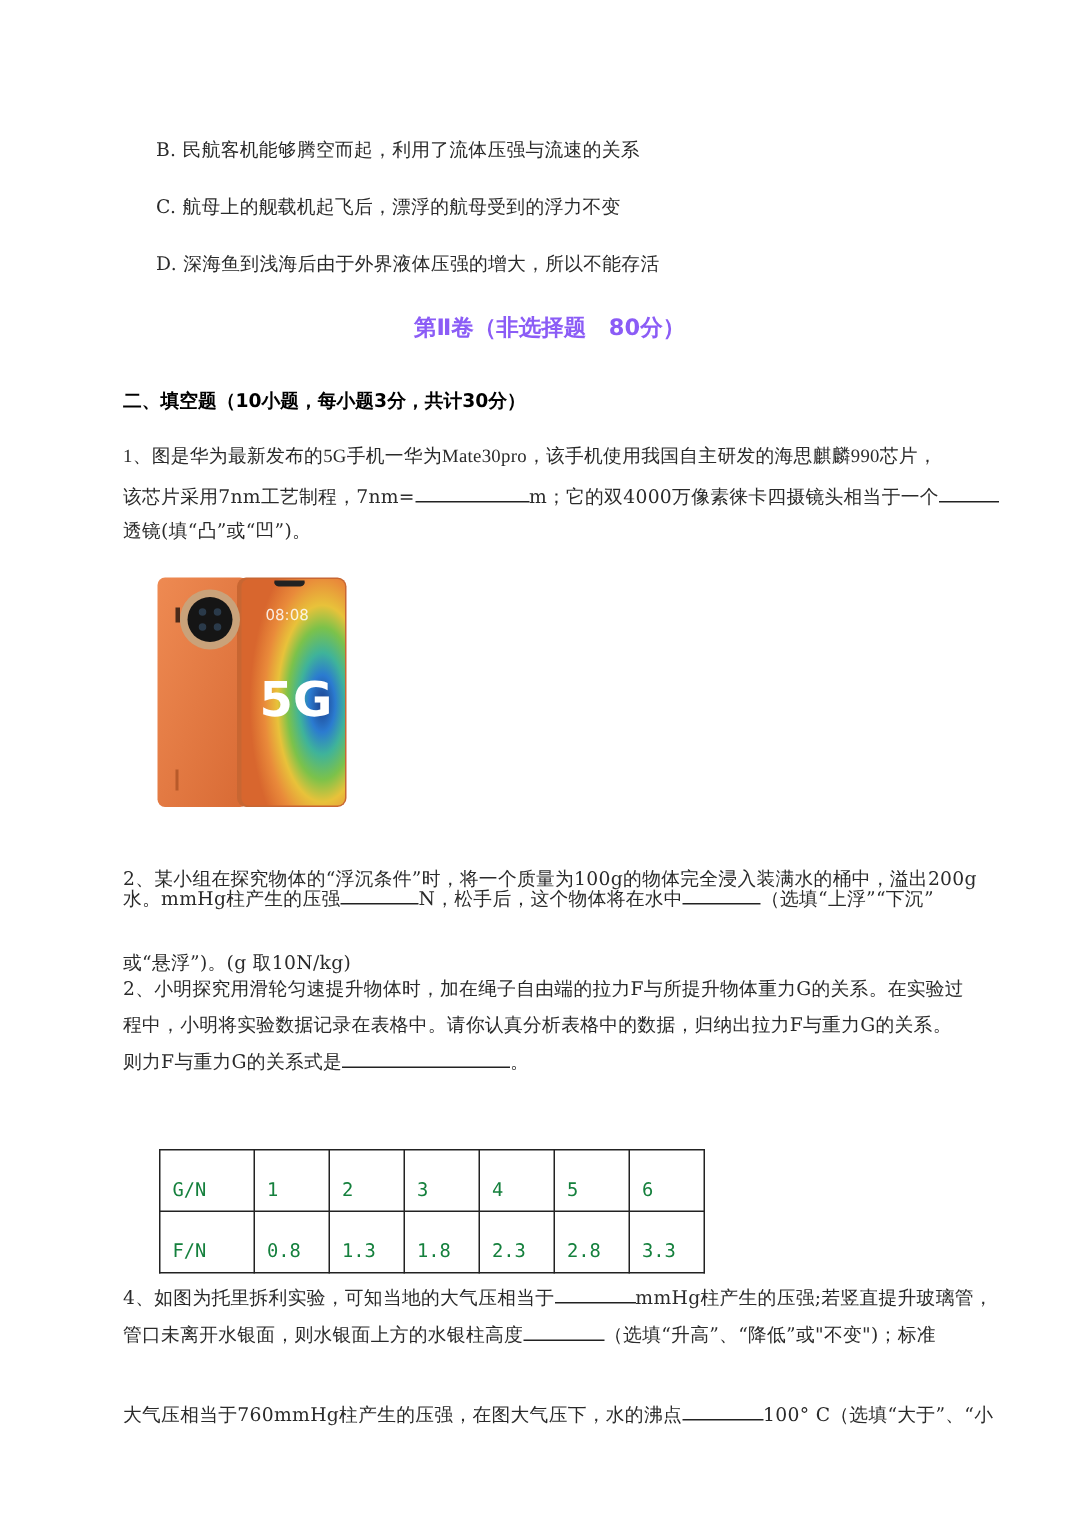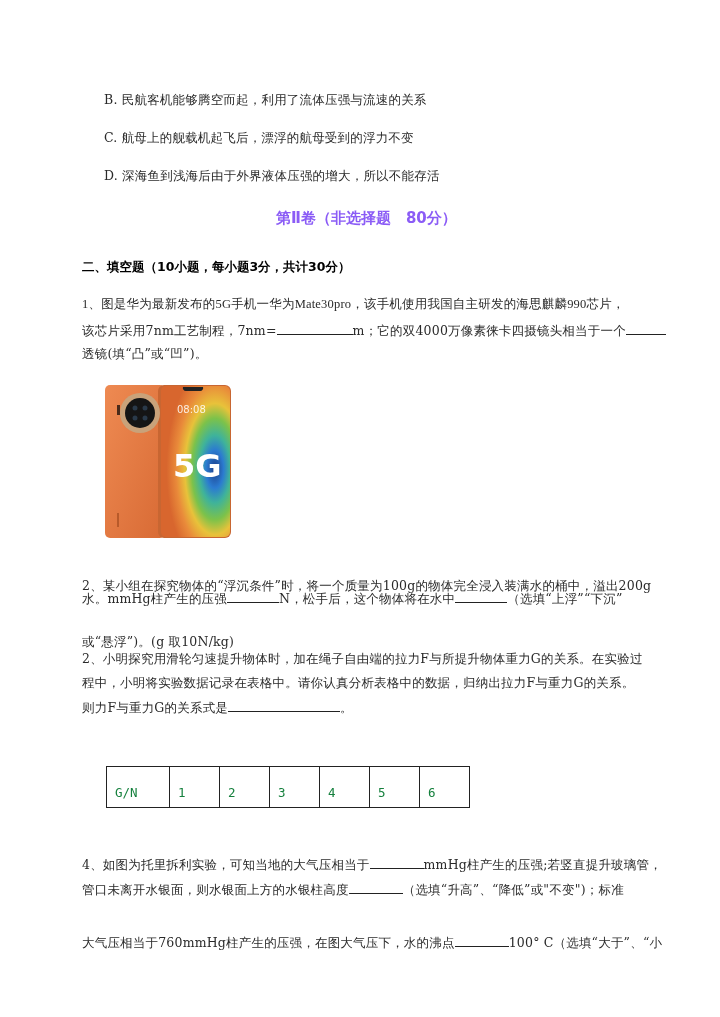--- a/index.html
+++ b/index.html
@@ -107,20 +107,29 @@
   <tbody>
       <tr>
     <td class="h">G/N</td>
     <td class="c">1</td>
     <td class="c">2</td>
     <td class="c">3</td>
     <td class="c">4</td>
     <td class="c">5</td>
     <td class="c">6</td>
   </tr>
+  <tr>
+    <td class="h">F/N</td>
+    <td class="c">0.8</td>
+    <td class="c">1.3</td>
+    <td class="c">1.8</td>
+    <td class="c">2.3</td>
+    <td class="c">2.8</td>
+    <td class="c">3.3</td>
+  </tr>
 </tbody>
   </table>
 
 <div class="line" style="top:856px;">
   <span>4、如图为托里拆利实验，可知当地的大气压相当于</span><span class="blank" style="width:54px;"></span><span>mmHg柱产生的压强;若竖直提升玻璃管，</span>
 </div>
 <div class="line" style="top:881px;">
   <span>管口未离开水银面，则水银面上方的水银柱高度</span><span class="blank" style="width:54px;"></span><span>（选填“升高”、“降低”或"不变")；标准</span>
 </div>
 <div class="line" style="top:934px;text-align:center;">

